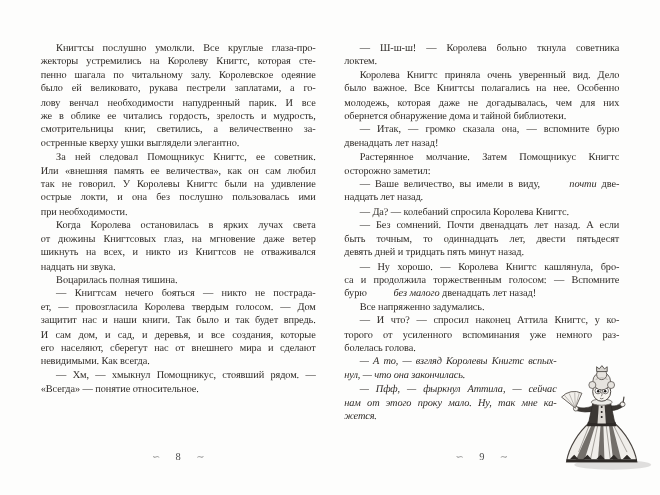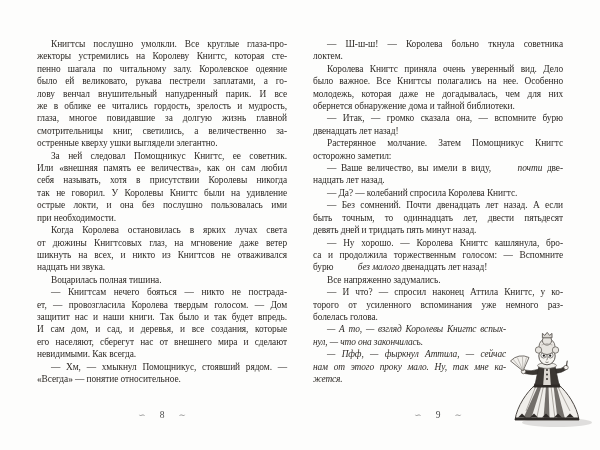--- a/index.html
+++ b/index.html
@@ -44,28 +44,26 @@
 <body>
 
 <div class="spread">
 
   <div class="page-text left">
     <div>
         <div class="line first">Книгтсы послушно умолкли. Все круглые глаза-про-</div>
         <div class="line">жекторы устремились на Королеву Книгтс, которая сте-</div>
         <div class="line">пенно шагала по читальному залу. Королевское одеяние</div>
         <div class="line">было ей великовато, рукава пестрели заплатами, а го-</div>
-        <div class="line">лову венчал внушительный напудренный парик. И все</div>
+        <div class="line">лову венчал необходимости напудренный парик. И все</div>
         <div class="line">же в облике ее читались гордость, зрелость и мудрость,</div>
-        <div class="line">глаза, многое повидавшие за долгую жизнь главной</div>
         <div class="line">смотрительницы книг, светились, а величественно за-</div>
         <div class="line last">остренные кверху ушки выглядели элегантно.</div>
         <div class="line first">За ней следовал Помощникус Книгтс, ее советник.</div>
         <div class="line">Или «внешняя память ее величества», как он сам любил</div>
-        <div class="line">себя называть, хотя в присутствии Королевы никогда</div>
         <div class="line">так не говорил. У Королевы Книгтс были на удивление</div>
         <div class="line">острые локти, и она без послушно пользовалась ими</div>
         <div class="line last">при необходимости.</div>
         <div class="line first">Когда Королева остановилась в ярких лучах света</div>
         <div class="line">от дюжины Книгтсовых глаз, на мгновение даже ветер</div>
         <div class="line">шикнуть на всех, и никто из Книгтсов не отваживался</div>
         <div class="line last">надцать ни звука.</div>
         <div class="line first last">Воцарилась полная тишина.</div>
         <div class="line first">— Книгтсам нечего бояться — никто не пострада-</div>
         <div class="line">ет, — провозгласила Королева твердым голосом. — Дом</div>

